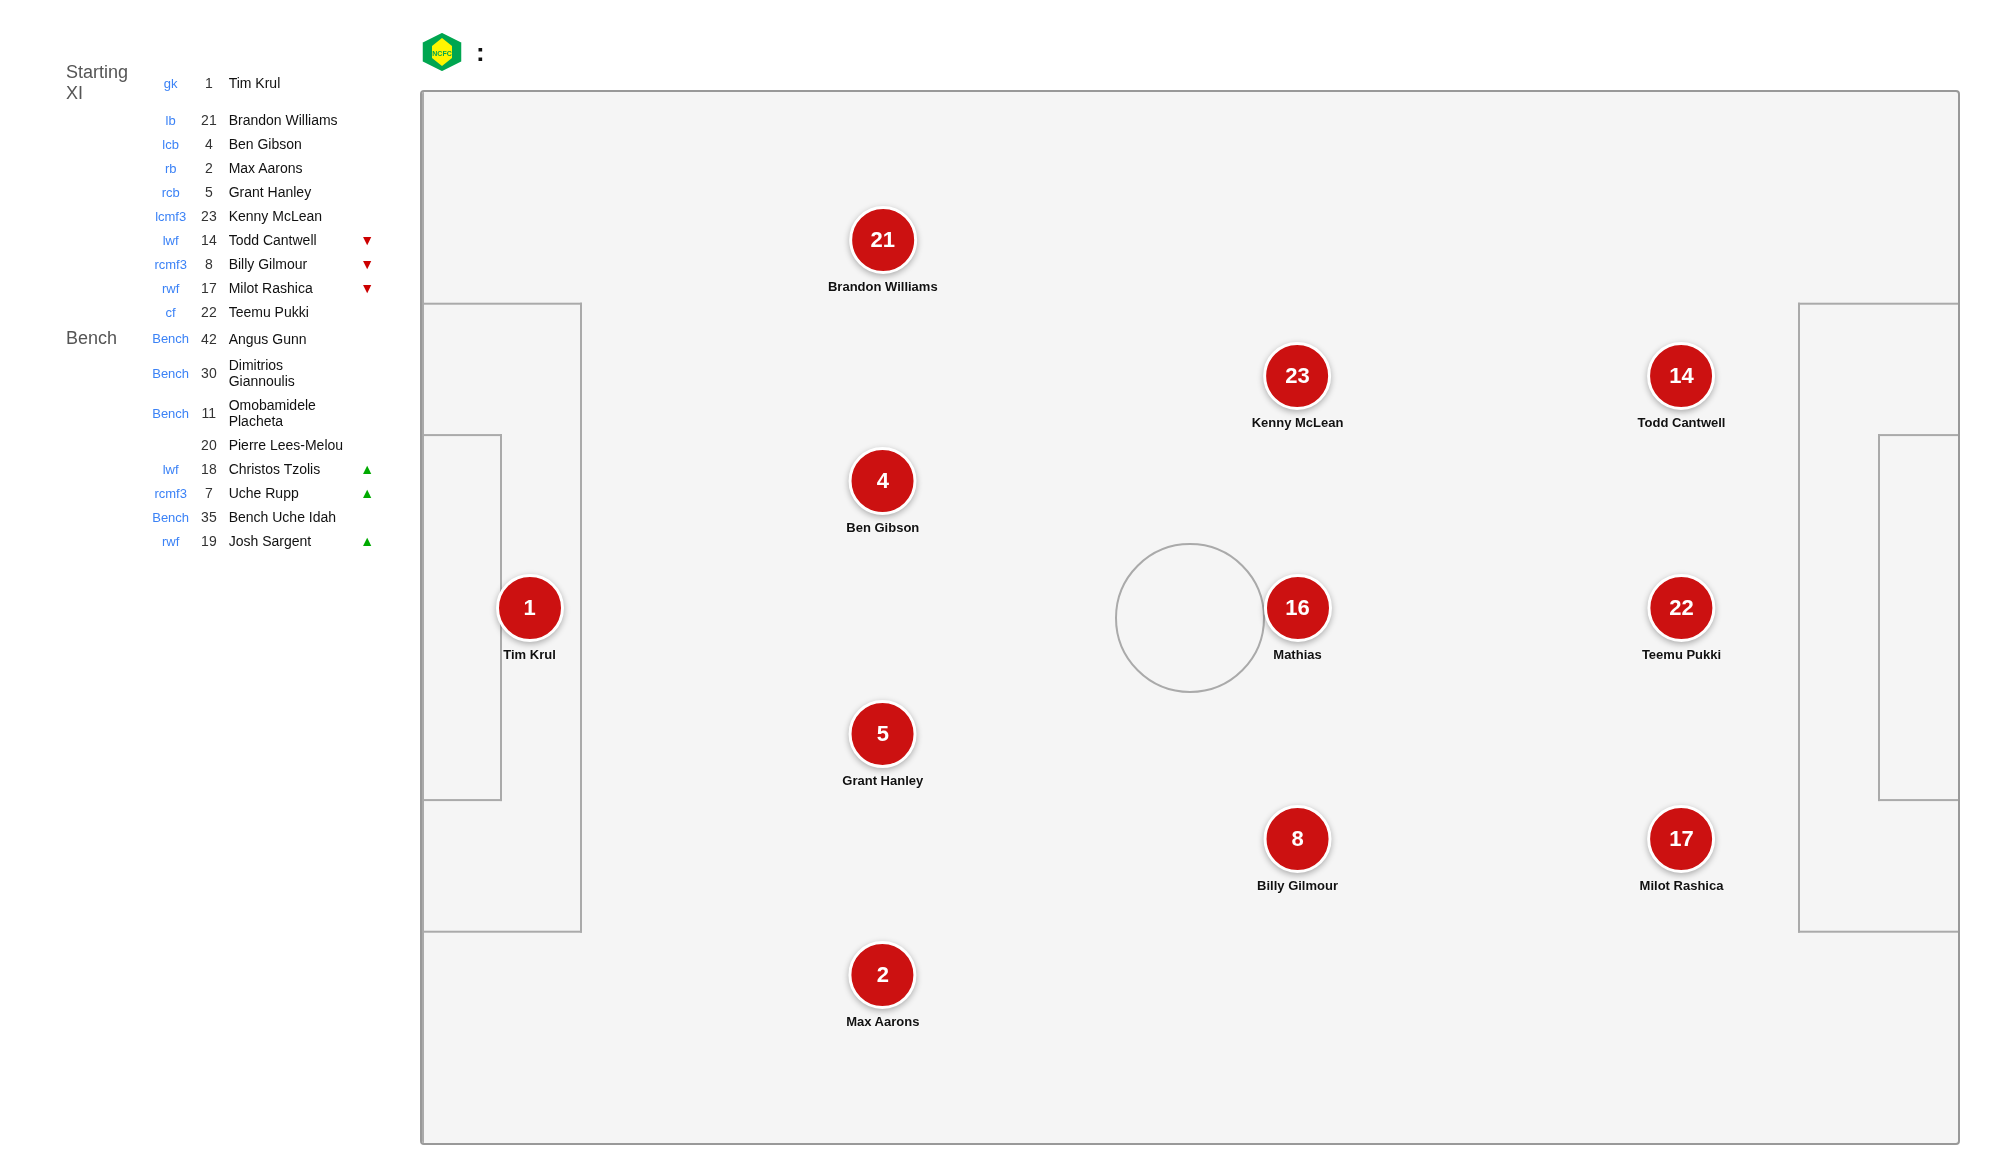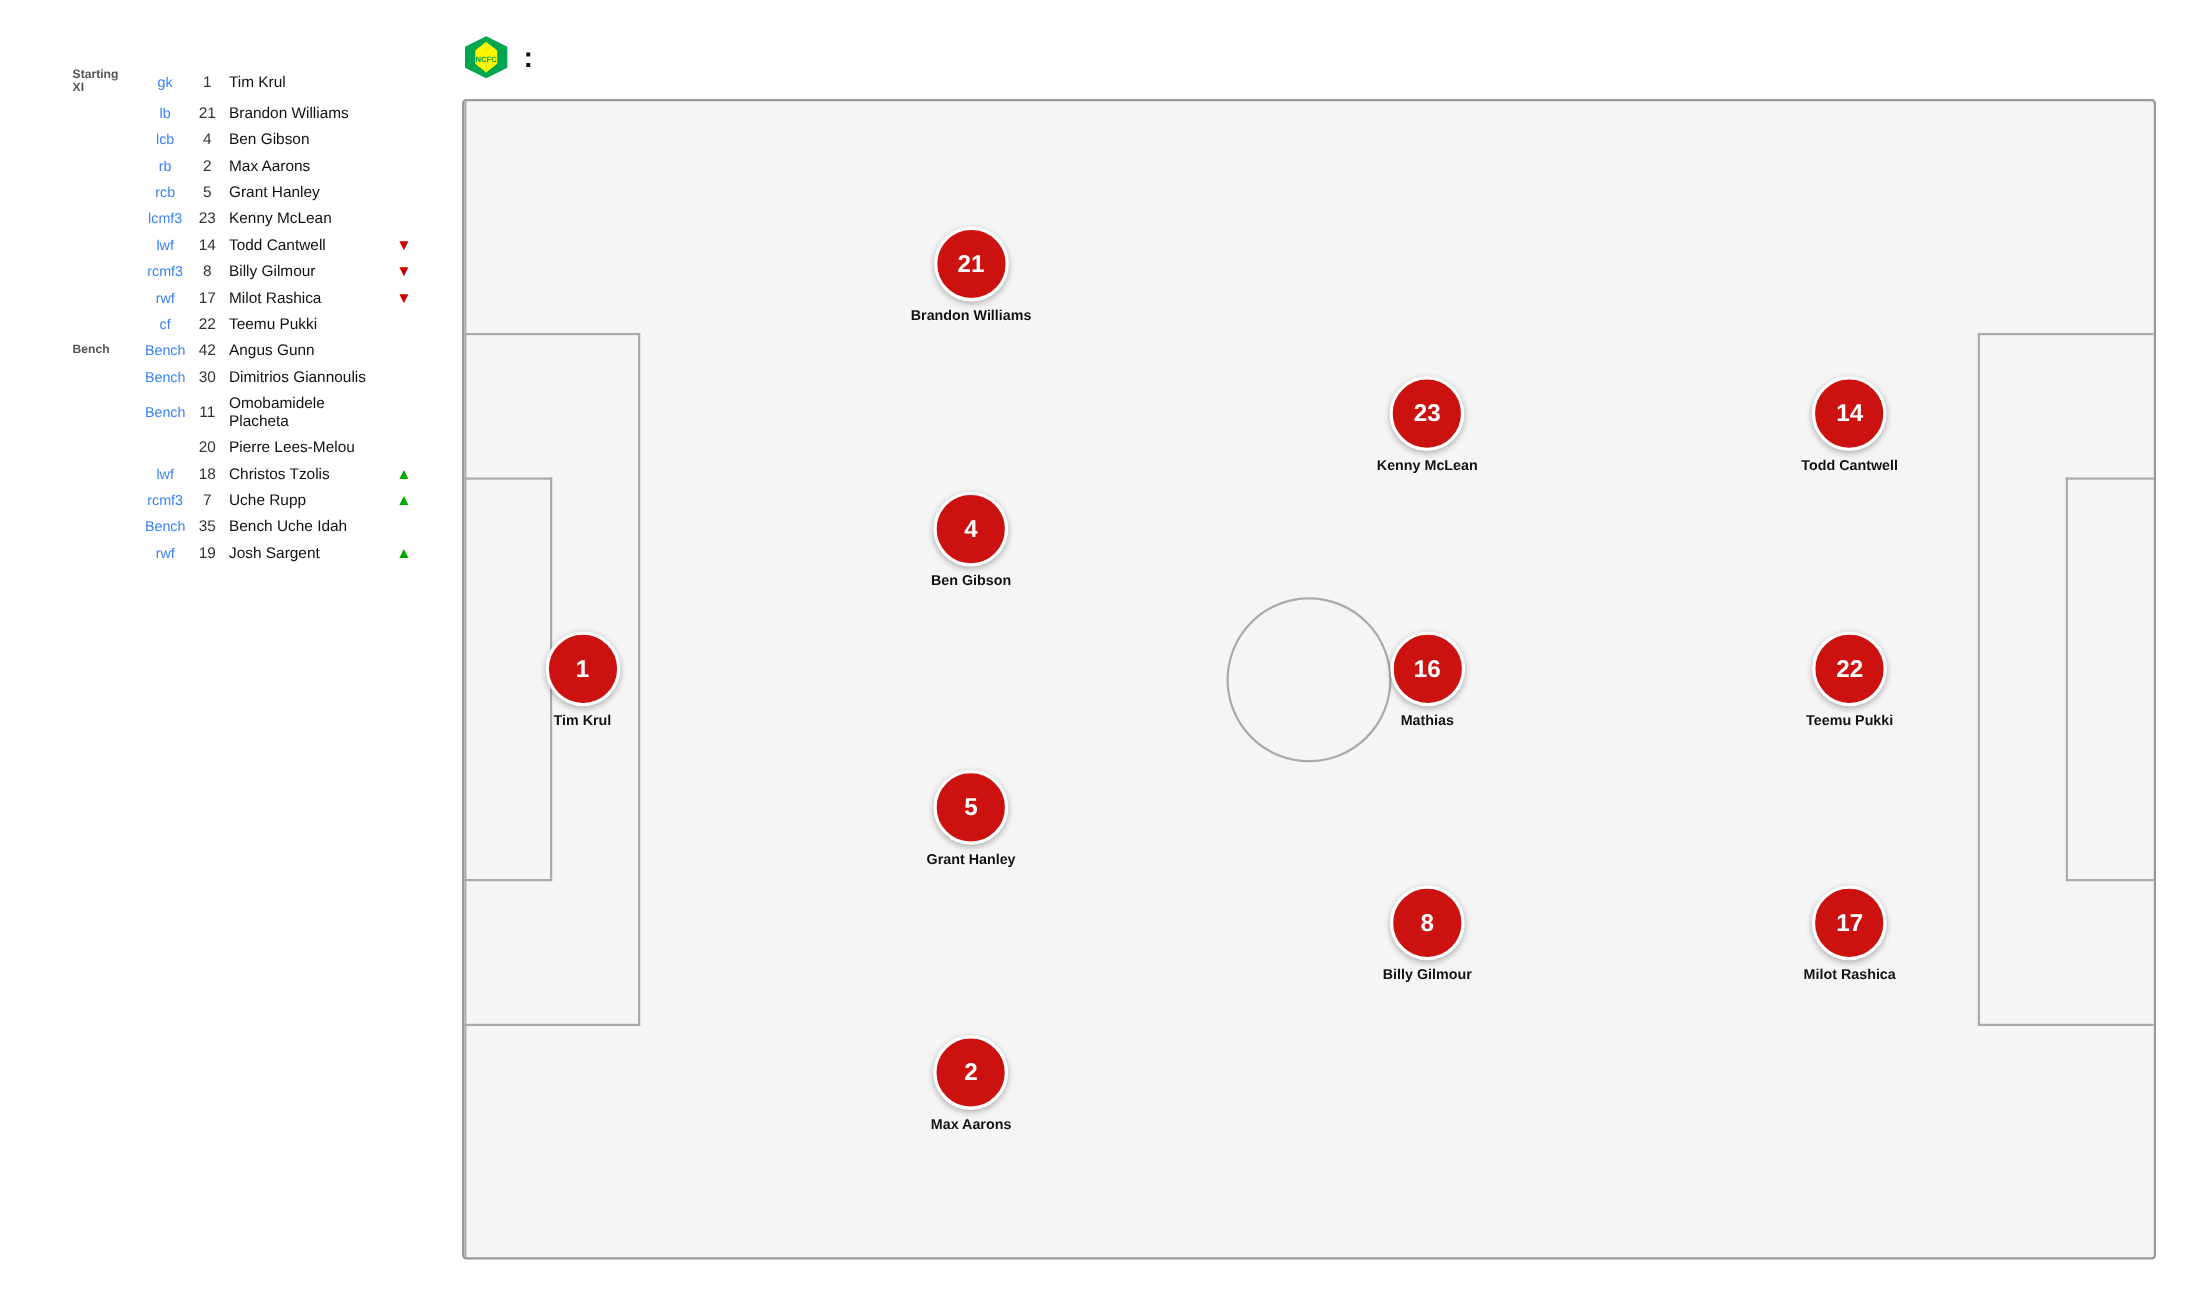--- a/index.html
+++ b/index.html
@@ -29,23 +29,23 @@
       width: 100%;
       border-collapse: collapse;
       font-size: 14px;
     }
     .lineup-table td {
       padding: 4px 6px;
       vertical-align: middle;
       color: #222;
     }
     .lineup-table td.section-label {
-      font-weight: bold;
+      font-weight: normal;
       color: #555;
-      font-size: 11px;
+      font-size: 18px;
       margin-left: 24px;
     }
     .lineup-table td.pos {
       color: #3b82f6;
       font-size: 13px;
       text-align: center;
     }
     .lineup-table td.num {
       text-align: center;
       color: #333;

